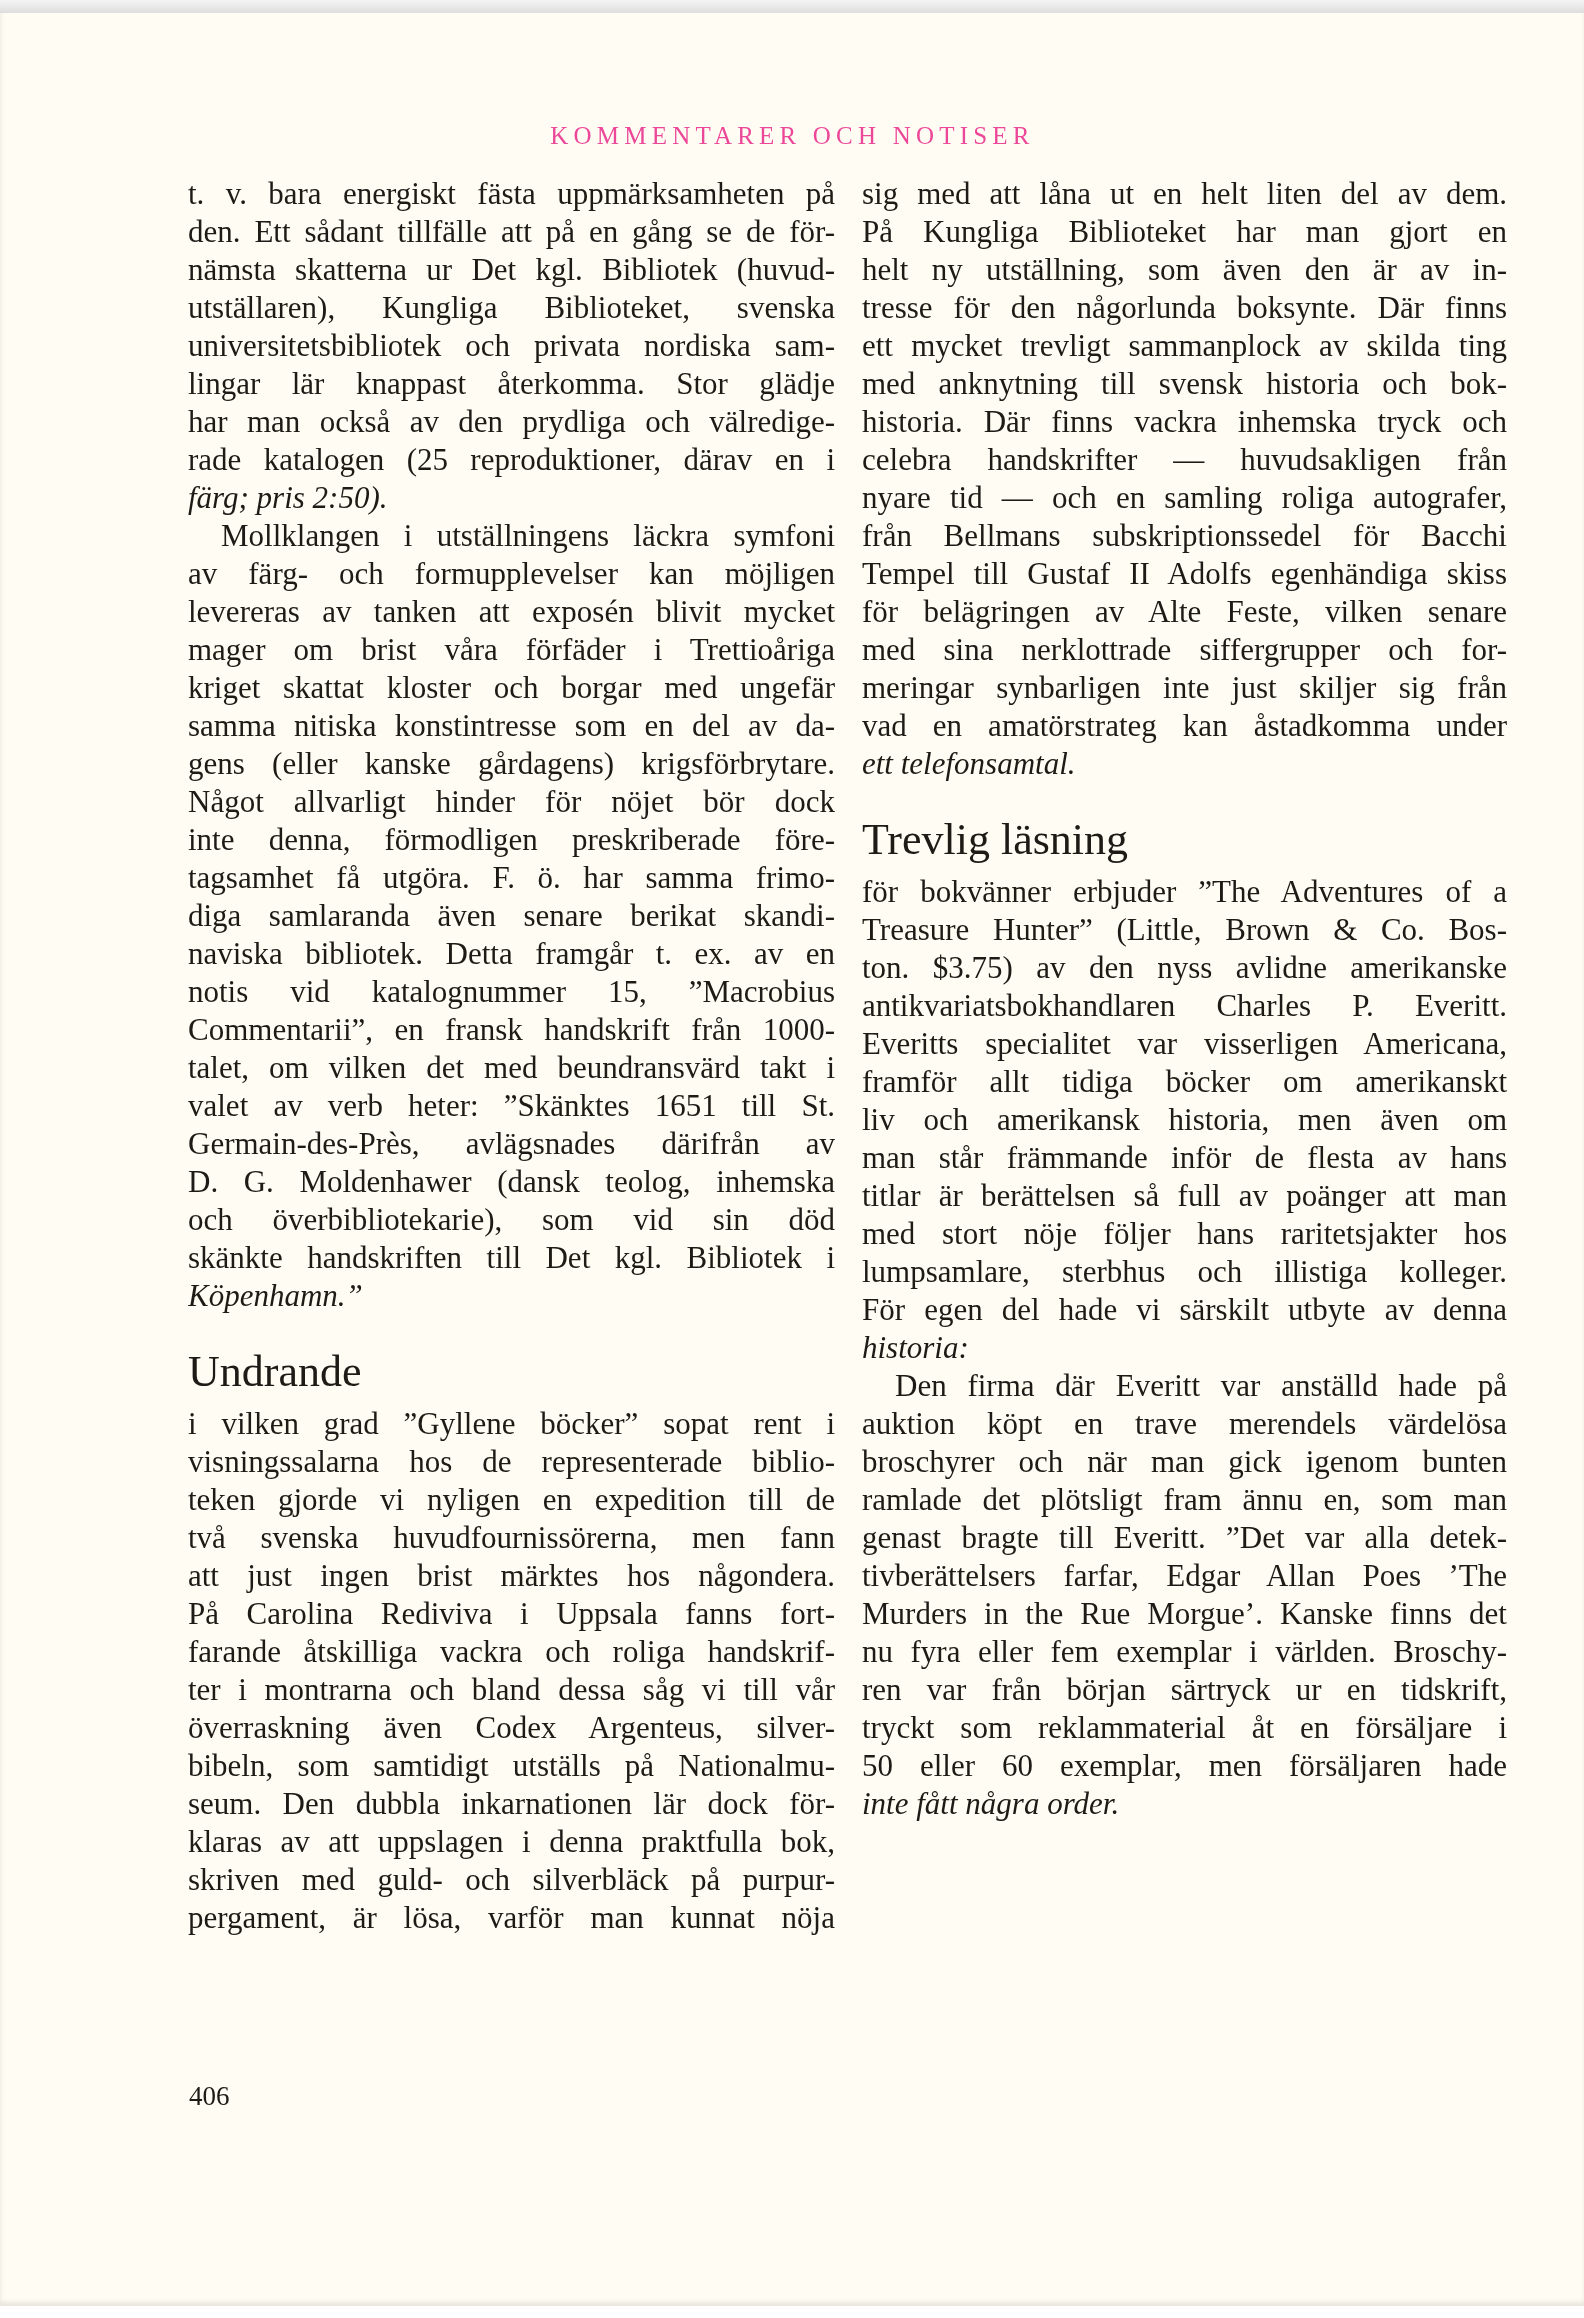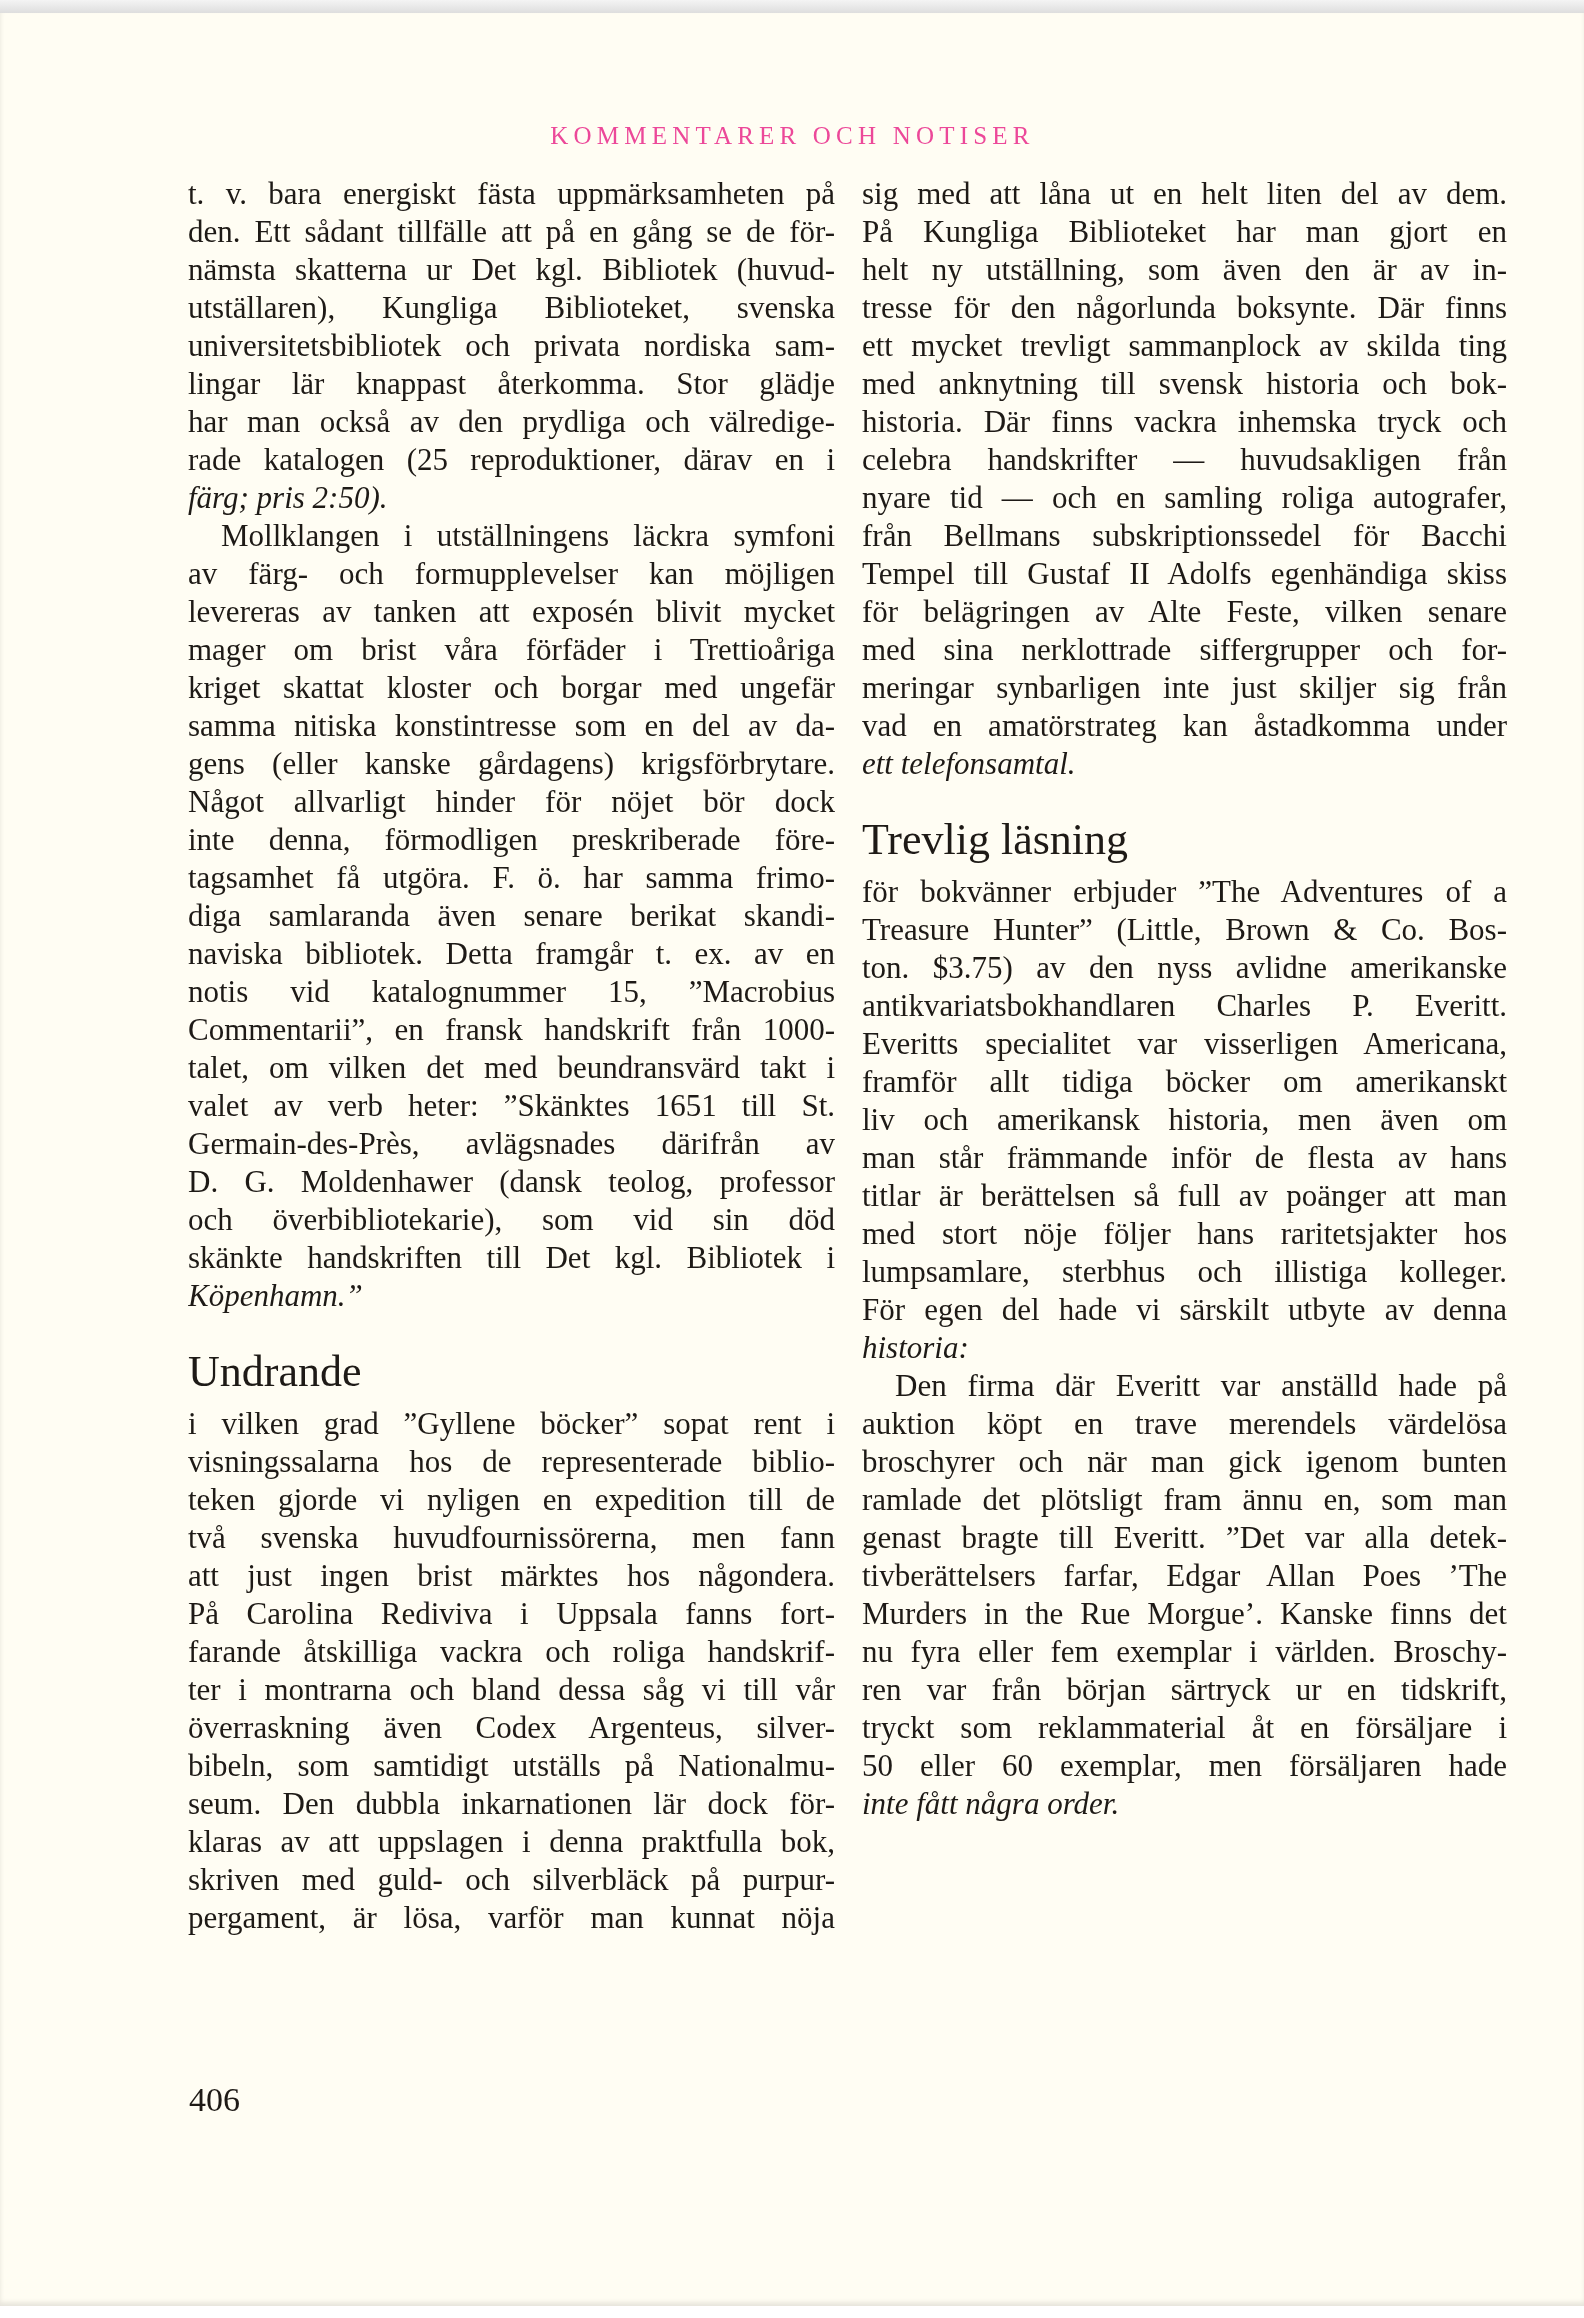--- a/index.html
+++ b/index.html
@@ -44,21 +44,21 @@
     display: block;
     font-size: 44px;
     height: 38px; line-height: 38px;
     text-align: left; text-align-last: left;
   }
   .gap { display: block; height: 38px; }
   .gap-sm { display: block; height: 13.8px; }
   .page-number {
     position: absolute; left: 189px; top: 2081px;
     font-family: "Liberation Serif", serif;
-    font-size: 34px;
+    font-size: 27px;
   }
 </style>
 </head>
 <body>
 
 <div class="top-shadow"></div>
 <div class="paper"></div>
 
 <div class="running-head">KOMMENTARER OCH NOTISER</div>
 
@@ -85,21 +85,21 @@
       <span class="line">Något allvarligt hinder för nöjet bör dock</span>
       <span class="line">inte denna, förmodligen preskriberade före-</span>
       <span class="line">tagsamhet få utgöra. F. ö. har samma frimo-</span>
       <span class="line">diga samlaranda även senare berikat skandi-</span>
       <span class="line">naviska bibliotek. Detta framgår t. ex. av en</span>
       <span class="line">notis vid katalognummer 15, ”Macrobius</span>
       <span class="line">Commentarii”, en fransk handskrift från 1000-</span>
       <span class="line">talet, om vilken det med beundransvärd takt i</span>
       <span class="line">valet av verb heter: ”Skänktes 1651 till St.</span>
       <span class="line">Germain-des-Près, avlägsnades därifrån av</span>
-      <span class="line">D. G. Moldenhawer (dansk teolog, professor</span>
+      <span class="line">D. G. Moldenhawer (dansk teolog, inhemska</span>
       <span class="line">och överbibliotekarie), som vid sin död</span>
       <span class="line">skänkte handskriften till Det kgl. Bibliotek i</span>
       <span class="line last">Köpenhamn.”</span>
     </div>
   <span class="gap"></span>
   <span class="heading">Undrande</span>
   <span class="gap-sm"></span>
   <div>
       <span class="line">i vilken grad ”Gyllene böcker” sopat rent i</span>
       <span class="line">visningssalarna hos de representerade biblio-</span>

